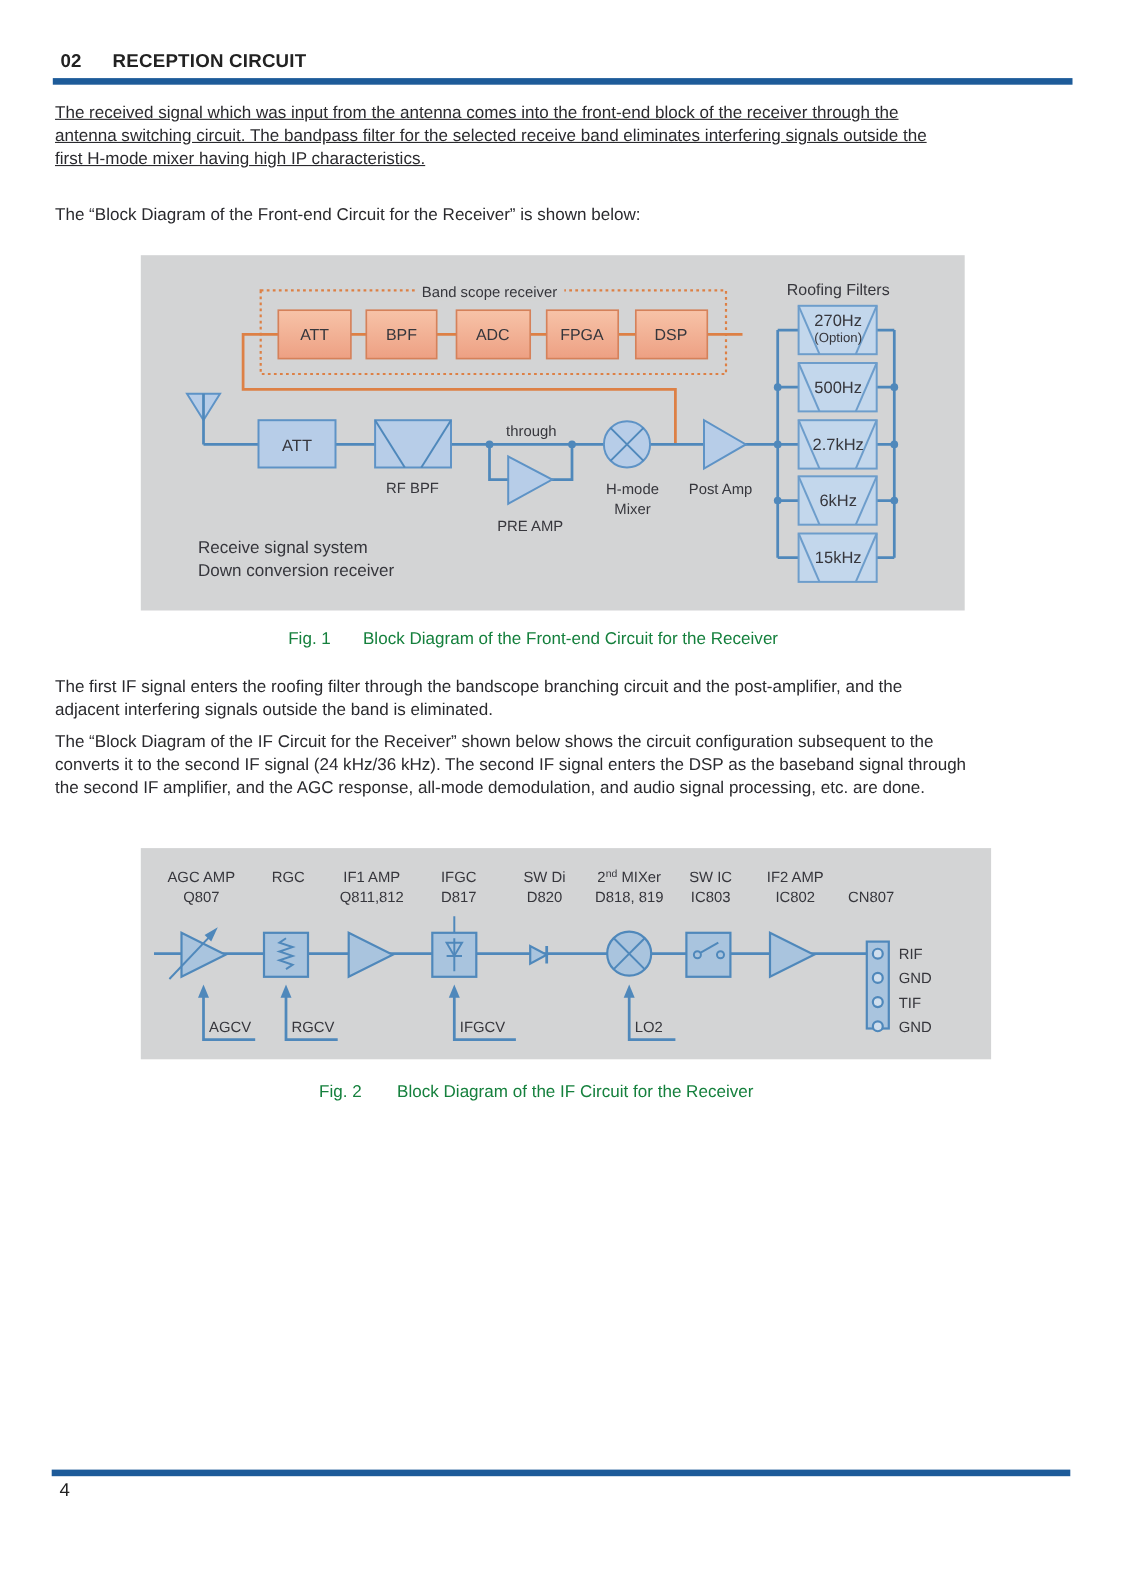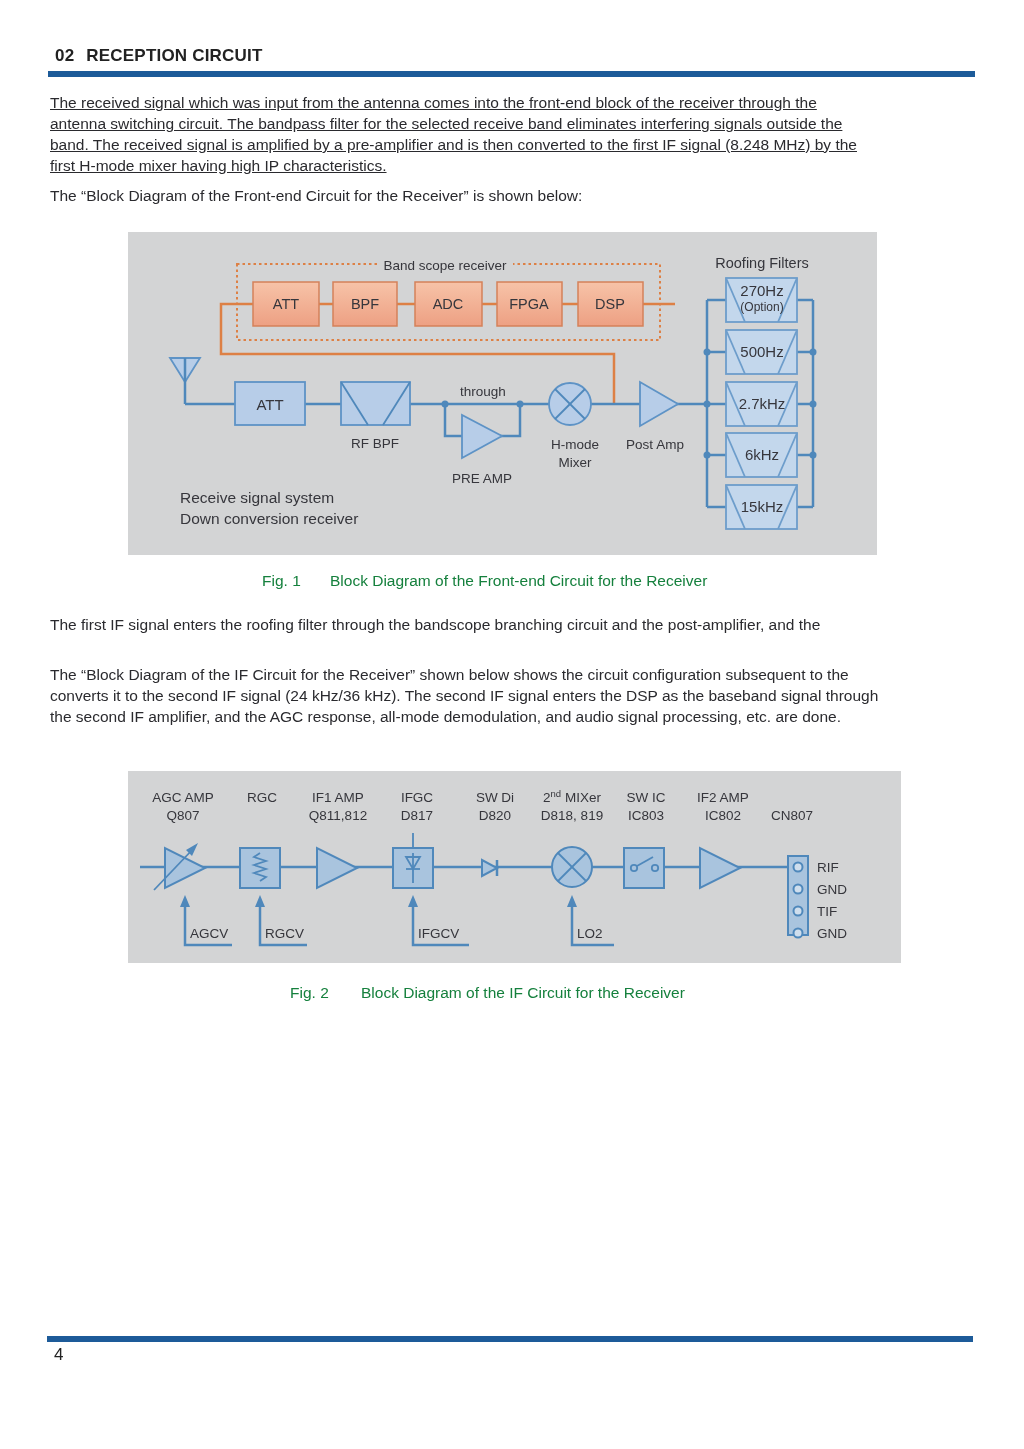--- a/index.html
+++ b/index.html
@@ -1,19 +1,19 @@
 <!DOCTYPE html>
 <html><head>
 <meta charset="utf-8">
 <style>
   html,body{margin:0;padding:0;background:#ffffff;}
   body{width:1024px;height:1449px;position:relative;font-family:"Liberation Sans","DejaVu Sans",sans-serif;color:#2a2a2e;}
   .abs{position:absolute;}
   .hdr{left:55px;top:46px;font-size:17px;font-weight:bold;color:#222;letter-spacing:.2px;}
-  .hdr .num{margin-right:12px;}
+  .hdr .num{margin-right:28px;}
   .rule{left:48px;top:71px;width:927px;height:6px;background:#1d5b99;}
   .para{left:50px;font-size:15.5px;line-height:21px;white-space:nowrap;}
   .cap{font-size:15.5px;color:#15803d;white-space:nowrap;}
   .figbox{background:#d3d4d5;text-decoration:underline;}
   .footbar{left:47px;top:1336px;width:926px;height:6px;background:#1d5b99;}
   .pageno{left:54px;top:1345px;font-size:17px;color:#222;}
   svg text{fill:#36363c;}
   .oline{stroke:#dd8045;stroke-width:2.5;fill:none;}
   .odash{stroke:#dd8045;stroke-width:2;fill:none;stroke-dasharray:2.5 3;}
   .bline{stroke:#4f88bb;stroke-width:2.5;fill:none;}
@@ -31,21 +31,20 @@
 <body>
 
 <div class="abs hdr">
   <span class="num">02</span><span>RECEPTION CIRCUIT</span>
 </div>
 <div class="abs rule"></div>
 
 <div class="abs para" style="top:92px;text-decoration:underline;">
   <div>The received signal which was input from the antenna comes into the front-end block of the receiver through the</div>
   <div>antenna switching circuit. The bandpass filter for the selected receive band eliminates interfering signals outside the</div>
-  <div>band. The received signal is amplified by a pre-amplifier and is then converted to the first IF signal (8.248 MHz) by the</div>
   <div>first H-mode mixer having high IP characteristics.</div>
 </div>
 
 <div class="abs para" style="top:185px;">
   <div>The “Block Diagram of the Front-end Circuit for the Receiver” is shown below:</div>
 </div>
 
 <div class="abs figbox" style="left:128px;top:232px;width:749px;height:323px;">
 <svg width="749" height="323" viewBox="0 0 749 323">
   <defs>
@@ -187,20 +186,21 @@
 </svg>
 </div>
 
 <div>
   <span class="abs cap" style="left:262px;top:572px;">Fig. 1</span>
   <span class="abs cap" style="left:330px;top:572px;">Block Diagram of the Front-end Circuit for the Receiver</span>
 </div>
 
 <div class="abs para" style="top:614px;">
   <div>The first IF signal enters the roofing filter through the bandscope branching circuit and the post-amplifier, and the</div>
+  <div>adjacent interfering signals outside the band is eliminated.</div>
 </div>
 
 <div class="abs para" style="top:664px;">
   <div>The “Block Diagram of the IF Circuit for the Receiver” shown below shows the circuit configuration subsequent to the</div>
   <div>converts it to the second IF signal (24 kHz/36 kHz). The second IF signal enters the DSP as the baseband signal through</div>
   <div>the second IF amplifier, and the AGC response, all-mode demodulation, and audio signal processing, etc. are done.</div>
 </div>
 
 <div class="abs figbox" style="left:128px;top:771px;width:773px;height:192px;">
 <svg width="749" height="192" viewBox="0 0 749 192">

